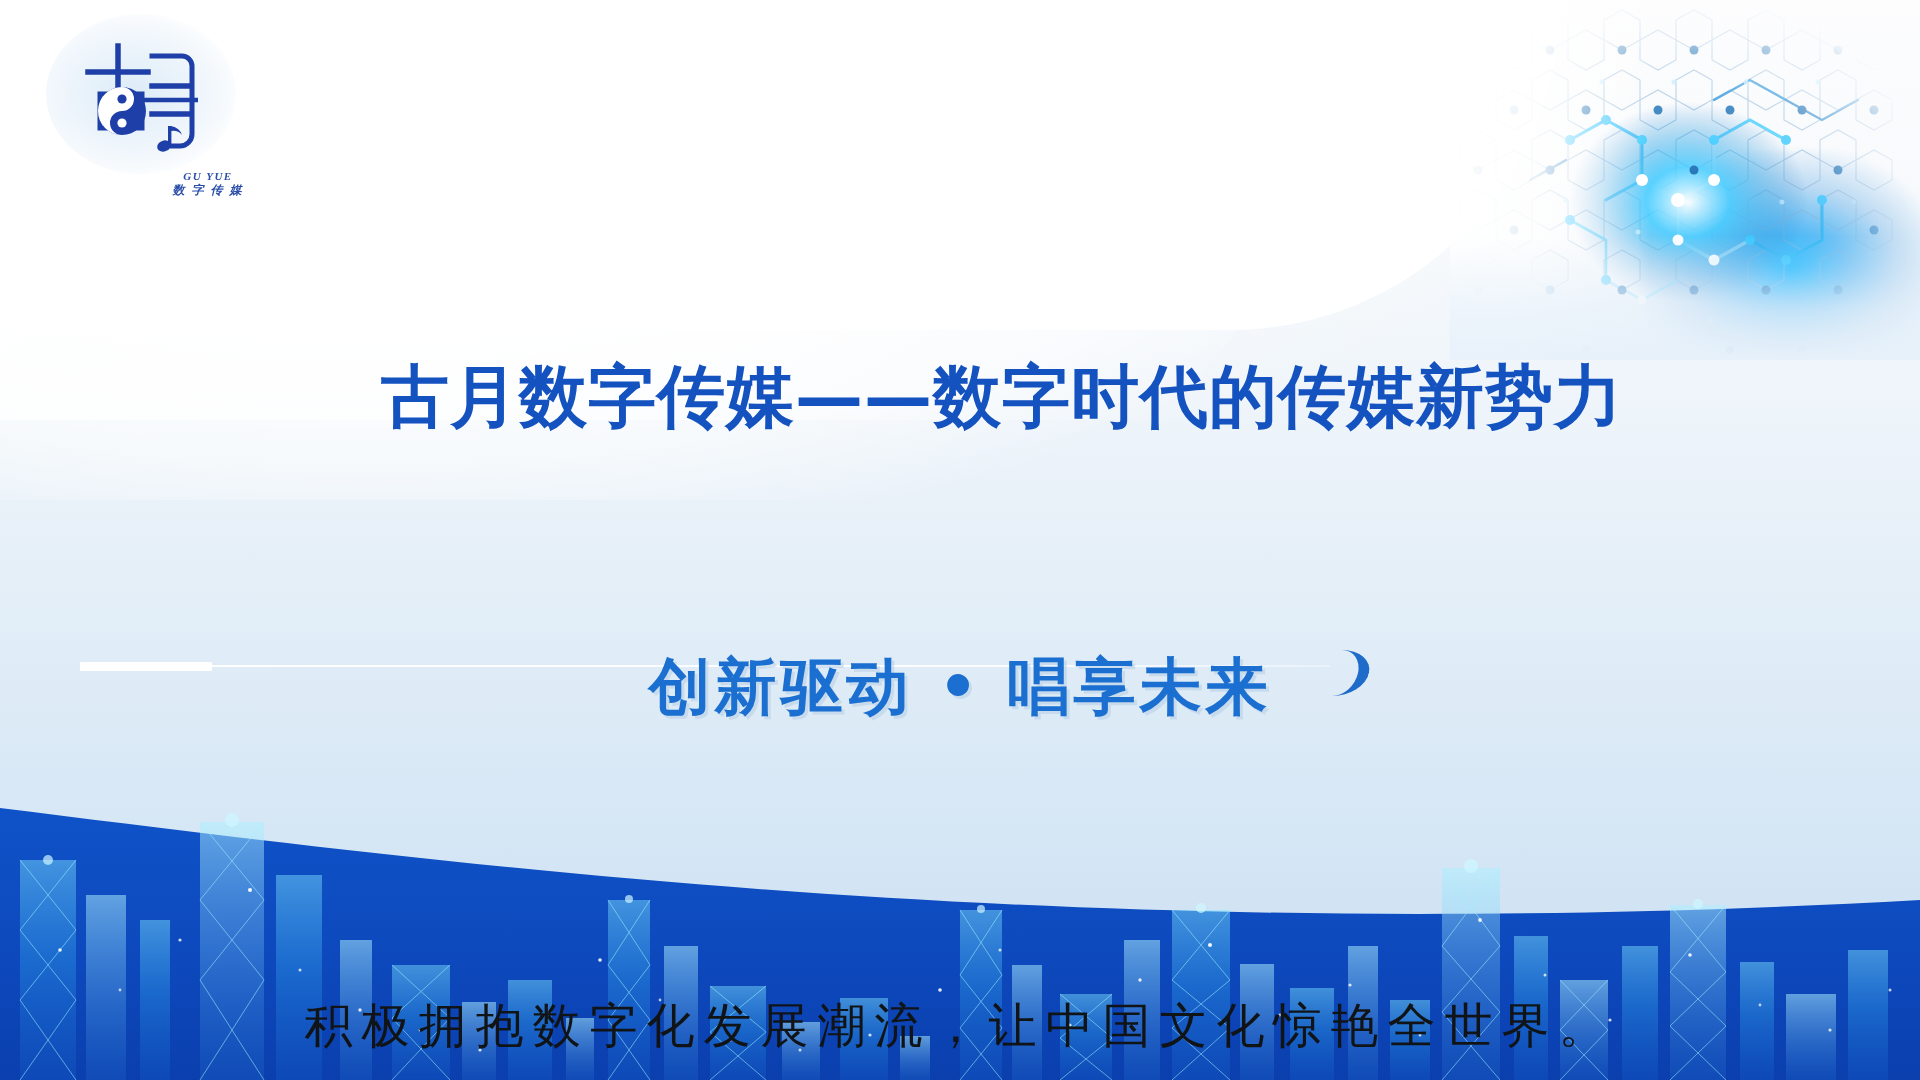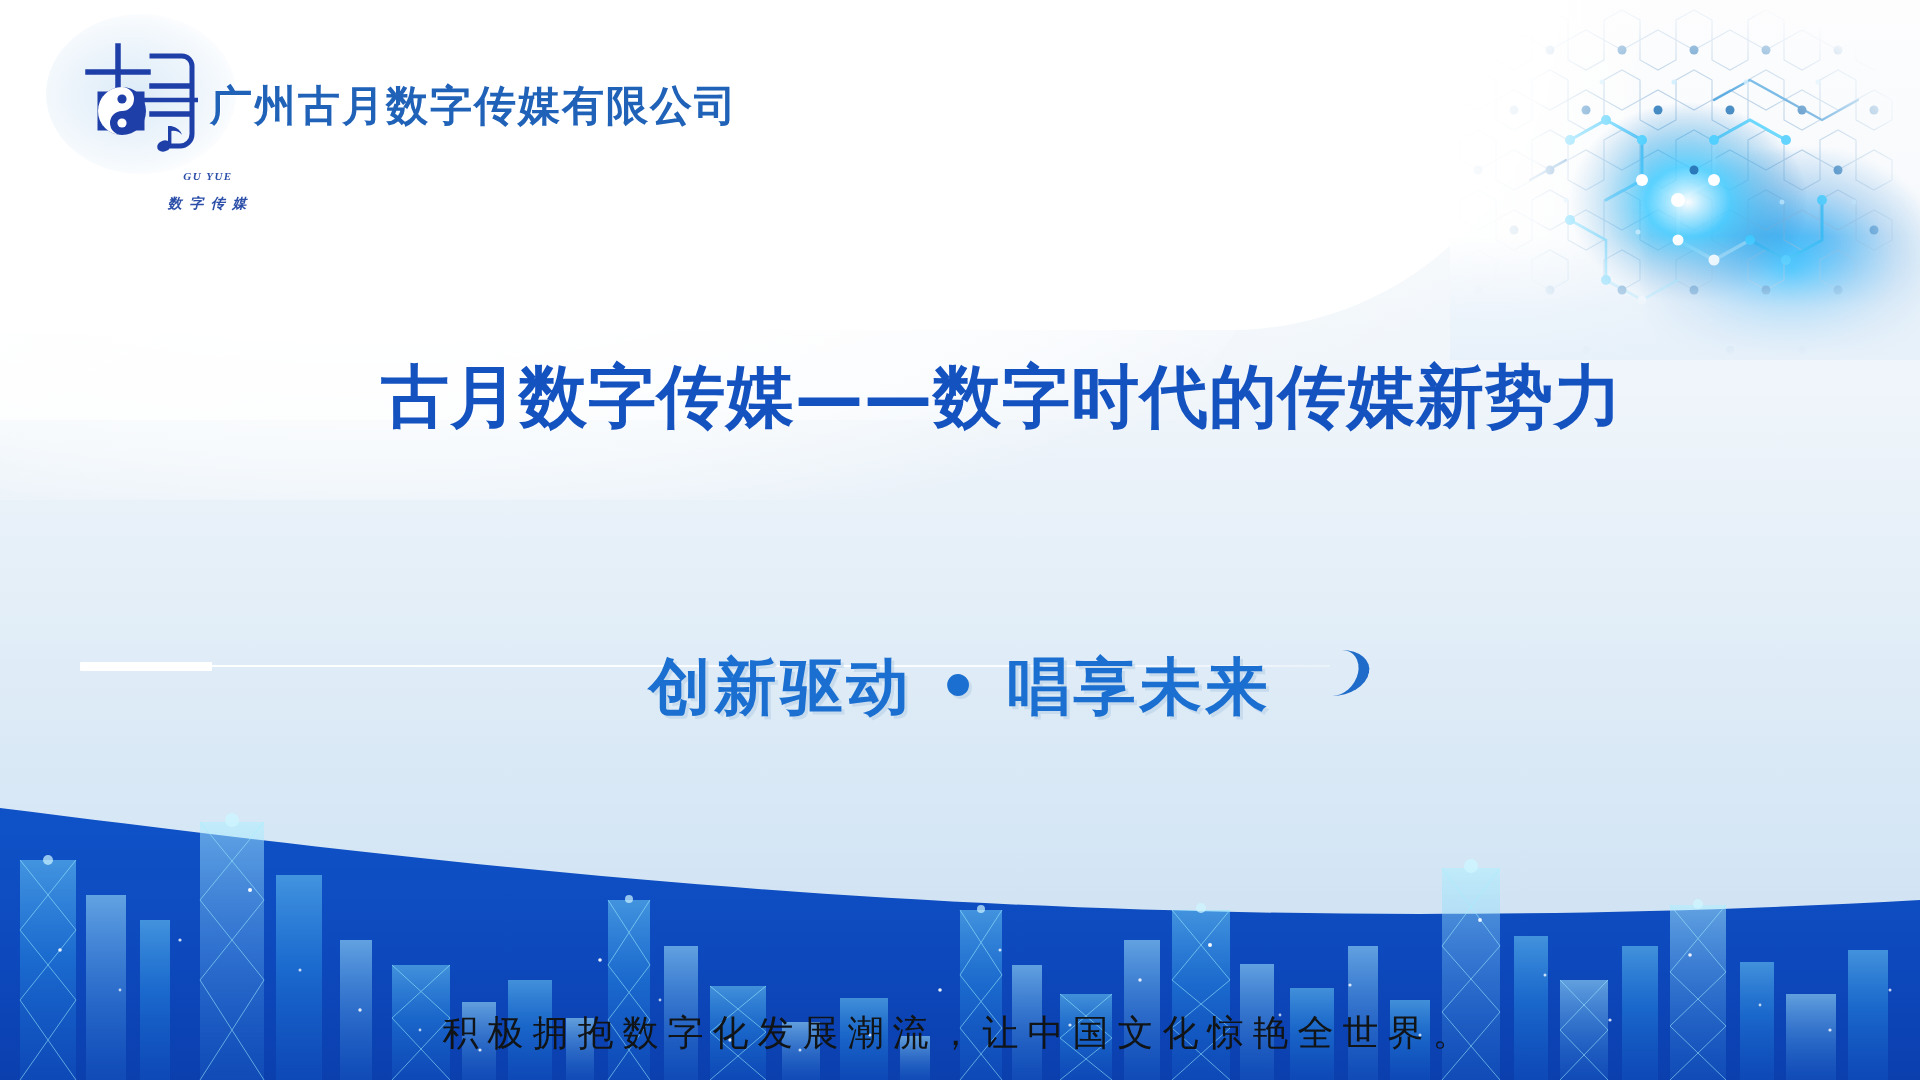--- a/index.html
+++ b/index.html
@@ -45,21 +45,21 @@
 
   
   .header{position:absolute;left:0;top:0;width:100%;height:180px;}
   .logo-wrap{position:absolute;left:78px;top:34px;width:120px;height:122px;font-style:italic;}
   .logo-sub{
     position:absolute;left:70px;top:136px;width:120px;
     text-align:center;color:#2b4fa8;font-size:11px;letter-spacing:1.5px;
     font-family:"Liberation Serif","DejaVu Serif",serif;font-weight:700;
     line-height:13px;
   }
-  .logo-sub .cn{font-size:14px;letter-spacing:2px;display:block;margin-top:14px;color:#2b4fa8;}
+  .logo-sub .cn{font-size:12px;letter-spacing:2px;display:block;margin-top:1px;color:#2b4fa8;}
   .company-name{
     position:absolute;left:210px;top:78px;
     font-family:"Liberation Serif","DejaVu Serif",serif;
     font-weight:700;font-size:42px;letter-spacing:2px;
     color:#1f62b8;
     text-shadow:1px 1px 0 rgba(255,255,255,.9);
     white-space:nowrap;
   }
 
   
@@ -123,21 +123,21 @@
   
   .city-band{
     position:absolute;left:0;bottom:0;width:1920px;height:330px;overflow:hidden;
   }
   .city-bg{
     position:absolute;left:0;bottom:0;width:1920px;height:330px;
   }
   .bottom-text{
     position:absolute;left:0;bottom:22px;width:1920px;text-align:center;
     font-family:"DejaVu Sans","Liberation Sans",sans-serif;
-    font-size:36px;letter-spacing:9px;color:#111416;font-weight:400;
+    font-size:48px;letter-spacing:9px;color:#111416;font-weight:400;
     white-space:nowrap;
     z-index:6;
   }
 </style>
 </head>
 <body>
 
 <div class="slide">
 
   <div class="panel-top"></div>
@@ -343,21 +343,20 @@
           <rect x="90" y="92" width="3.4" height="20"></rect>
           <path d="M93 92 q9 2 11 9 q-4 -5 -11 -4 z"></path>
         </g>
       </svg>
       <div class="logo-sub">
         <span>GU YUE</span>
         <span class="cn">数 字 传 媒</span>
       </div>
     </div>
 
-    <div class="company-name">广州古月数字传媒有限公司</div>
   </div>
 
   <div class="main-title">古月数字传媒——数字时代的传媒新势力</div>
 
   <div class="sub-rule">
     <div class="seg-solid"></div>
     <div class="seg-line"></div>
     <div class="seg-tip"></div>
   </div>
 

